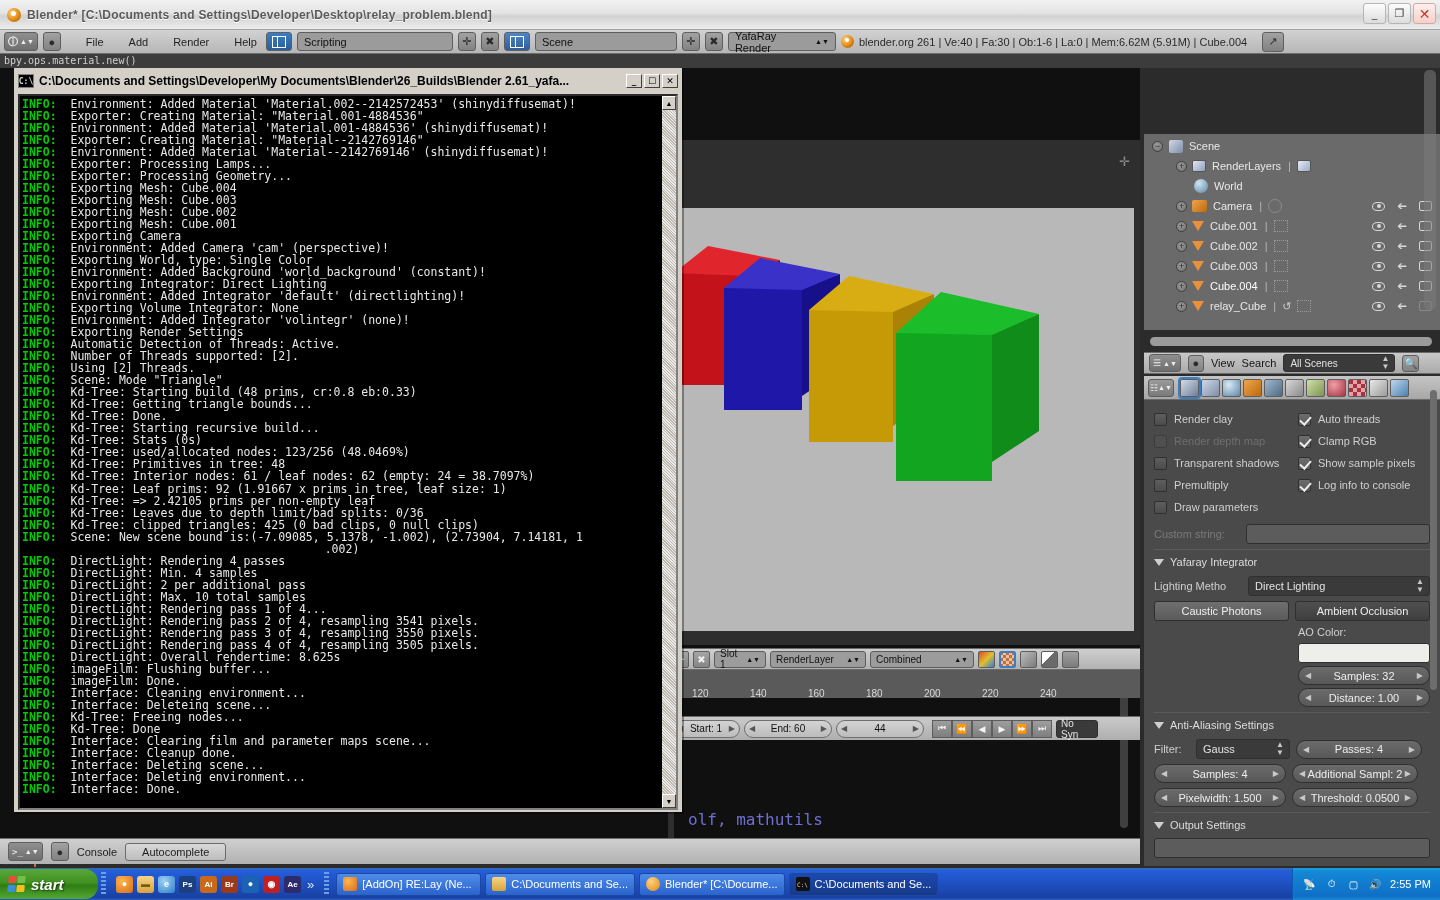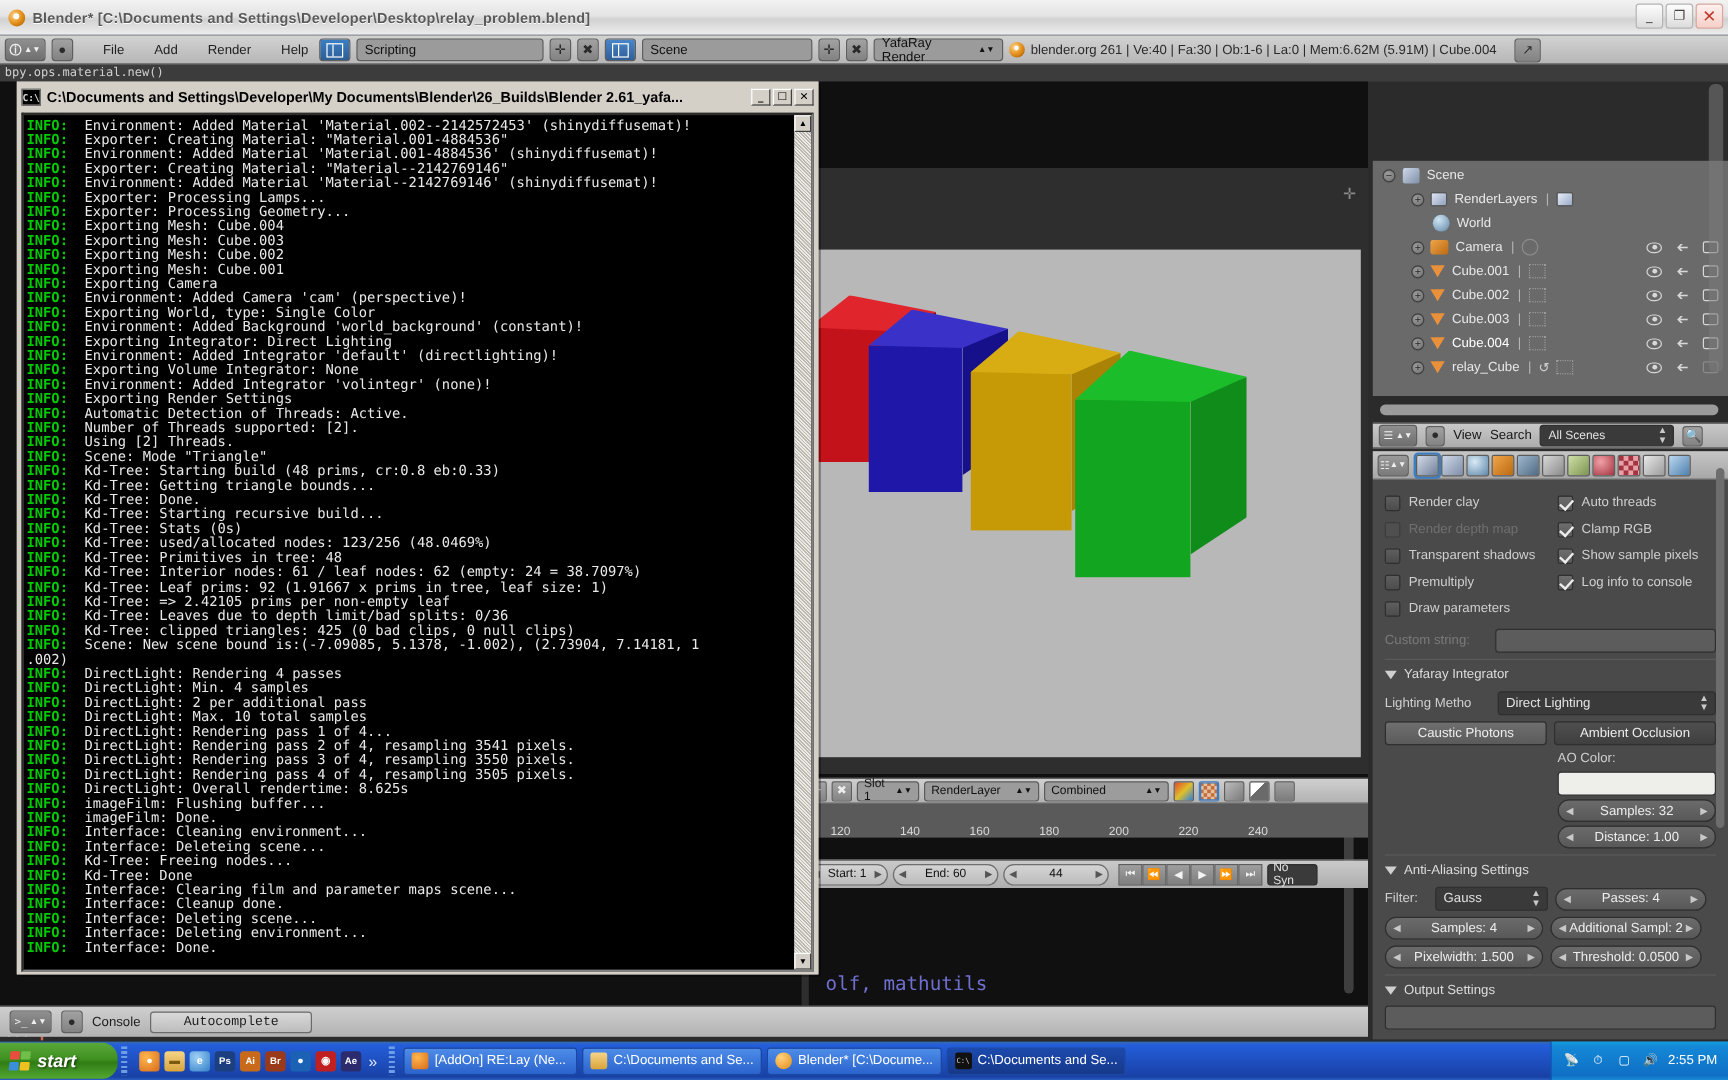--- a/index.html
+++ b/index.html
@@ -111,23 +111,23 @@
     font-size:12px; color:#e8e8e8;
   }
   .bl-prompt .caret{display:inline-block;width:2px;height:12px;background:#d06a4a;vertical-align:-2px;margin-left:6px;}
   .bl-footer {
     position:absolute; left:0; top:808px; width:1140px; height:26px;
     background: linear-gradient(to bottom,#cfcfcf,#b2b2b2);
     border-top:1px solid #6d6d6d; display:flex; align-items:center; gap:8px; padding:0 8px;
     font-size:11px; color:#1d1d1d;
   }
   .bl-footer .pill {
-    height:18px; padding:0 27px; border:1px solid #6b6b6b; border-radius:3px;
+    height:18px; padding:0 16px; border:1px solid #6b6b6b; border-radius:3px;
     background: linear-gradient(to bottom,#d8d8d8,#bdbdbd);
-    display:flex;align-items:center;font-family:Liberation Mono, monospace;
+    display:flex;align-items:center;
   }
 
   
   .render-panel { position:absolute; left:668px; top:110px; width:472px; height:505px; background:#2e2e2e; }
   .render-img { position:absolute; left:6px; top:68px; width:460px; height:423px; background:#b8b8b8; }
   .cube { position:absolute; }
   .cube .front { position:absolute; }
   .cube .top { position:absolute; }
   .cube .side { position:absolute; }
 
@@ -277,21 +277,21 @@
   .cw-body {
     position:absolute; left:2px; top:24px; width:660px; height:716px;
     background:#000; border:2px inset #808080;
     overflow:hidden;
   }
   .cw-lines {
     position:absolute; left:2px; top:2px; right:14px; font-family:"DejaVu Sans Mono", monospace;
     font-size:11.5px; line-height:12.02px; white-space:pre;
   }
   .cw-lines .info { color:#0c0; font-weight:bold; }
-  .cw-lines .msg { color:#e8e8e8; }
+  .cw-lines .msg { color:#e8e8e8;text-align:center; }
   .cw-sb {
     position:absolute; right:0; top:0; width:14px; height:712px; background:#d4d0c8;
     background-image: repeating-linear-gradient(45deg,#bdb9b1 0 1px,#eceae6 1px 2px);
   }
   .cw-sb-btn {
     width:14px;height:14px;background:#d4d0c8;border:1px solid #fff;
     border-right-color:#404040;border-bottom-color:#404040;
     display:flex;align-items:center;justify-content:center;font-size:7px;color:#000;
   }
   .cw-sb-btn.bottom { position:absolute; bottom:0; left:0; }

